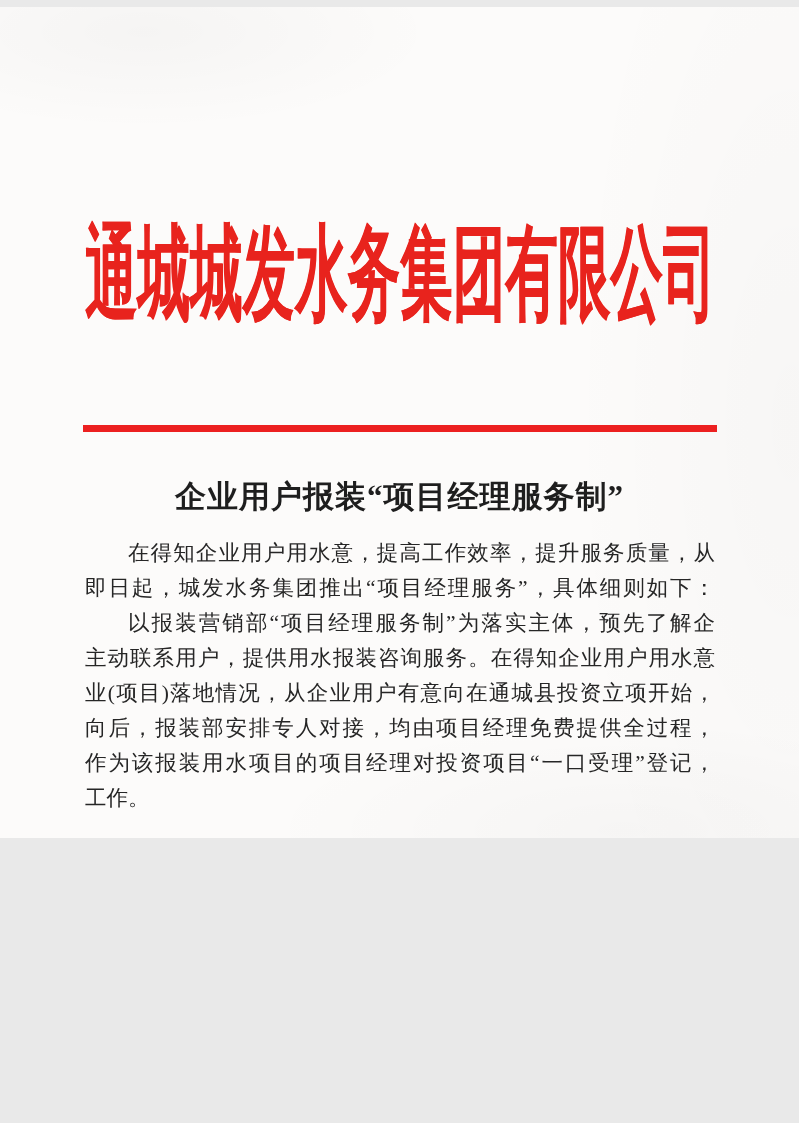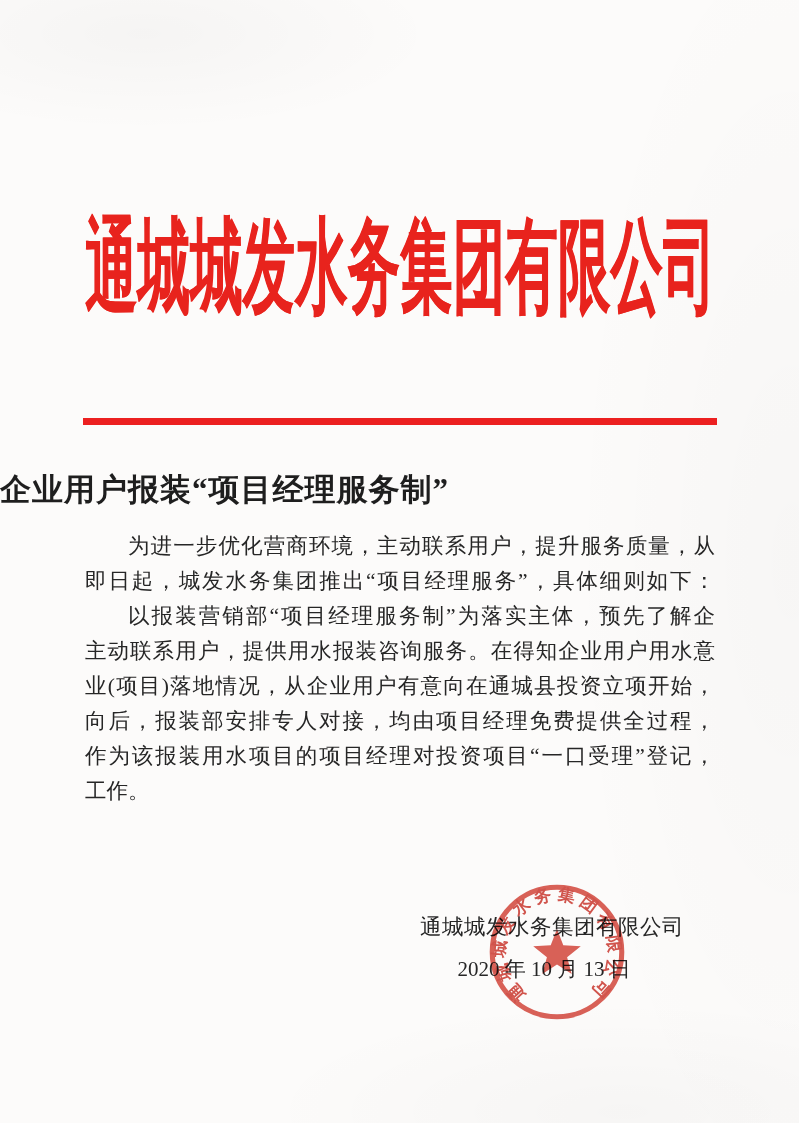--- a/index.html
+++ b/index.html
@@ -1,20 +1,20 @@
 <!DOCTYPE html>
 <html><head>
 <meta charset="utf-8">
 <style>
   html, body { margin: 0; padding: 0; background: #e9e9e9; }
   .page {
     position: relative;
     width: 799px;
-    height: 1123px;
-    margin: 0 auto;
+    height: 831px;
+    margin: 7px auto;
     background-color: #fcfbfa;
     background-image:
       radial-gradient(ellipse 420px 140px at 18% 3%, rgba(0,0,0,0.028), transparent 70%),
       radial-gradient(ellipse 520px 160px at 78% 99%, rgba(0,0,0,0.022), transparent 70%),
       radial-gradient(ellipse 300px 900px at 99% 50%, rgba(0,0,0,0.018), transparent 75%);
     overflow: hidden;
     font-family: "Liberation Serif", "DejaVu Serif", serif;
   }
   .letterhead {
     position: absolute;
@@ -30,20 +30,21 @@
     text-shadow: 0.6px 0 0 #e8231d;
   }
   .divider {
     position: absolute;
     left: 83px; top: 418px; width: 634px; height: 7px;
     background: #ec2020;
   }
   .doc-title {
     position: absolute;
     left: 0; top: 469px; width: 100%;
+    text-align: center;
     font-size: 31px;
     font-weight: bold;
     color: #1e1e1e;
     letter-spacing: 1px;
   }
   .body-block {
     position: absolute;
     left: 85px; top: 529px; width: 630px;
     font-size: 21.5px;
     line-height: 35px;
@@ -90,21 +91,21 @@
 <div class="page">
 
   <div class="letterhead">通城城发水务集团有限公司</div>
 
   <div class="divider"></div>
 
   <div class="doc-title">企业用户报装“项目经理服务制”</div>
 
   <div class="body-block">
 
-      <div class="line indent">为进一步优化营商环境，主动联系用户，提升服务质量，从</div>
+      <div class="line indent">在得知企业用户用水意，提高工作效率，提升服务质量，从</div>
 
       <div class="line">即日起，城发水务集团推出“项目经理服务”，具体细则如下：</div>
 
       <div class="line indent">以报装营销部“项目经理服务制”为落实主体，预先了解企</div>
 
       <div class="line">主动联系用户，提供用水报装咨询服务。在得知企业用户用水意</div>
 
       <div class="line">业(项目)落地情况，从企业用户有意向在通城县投资立项开始，</div>
 
       <div class="line">向后，报装部安排专人对接，均由项目经理免费提供全过程，</div>

